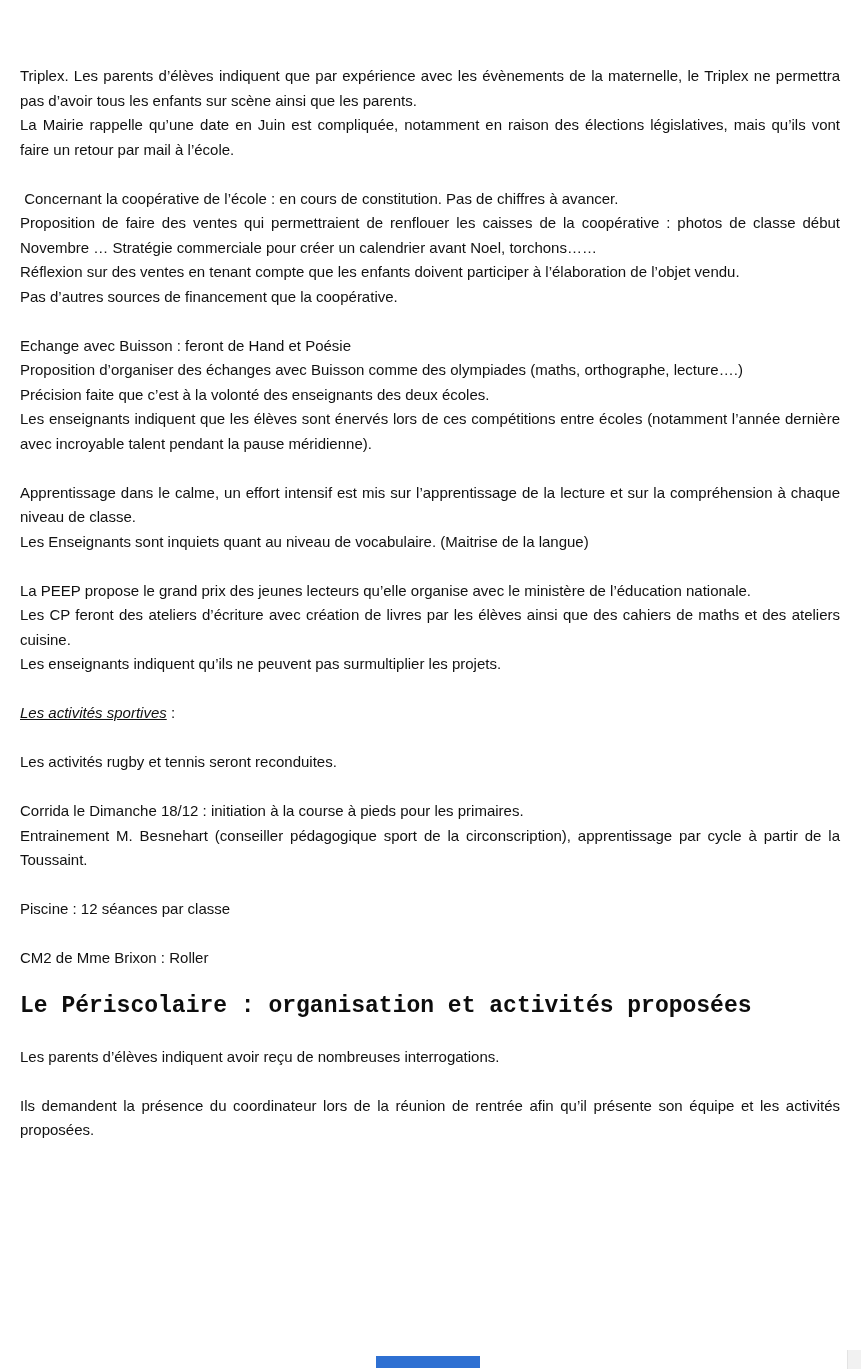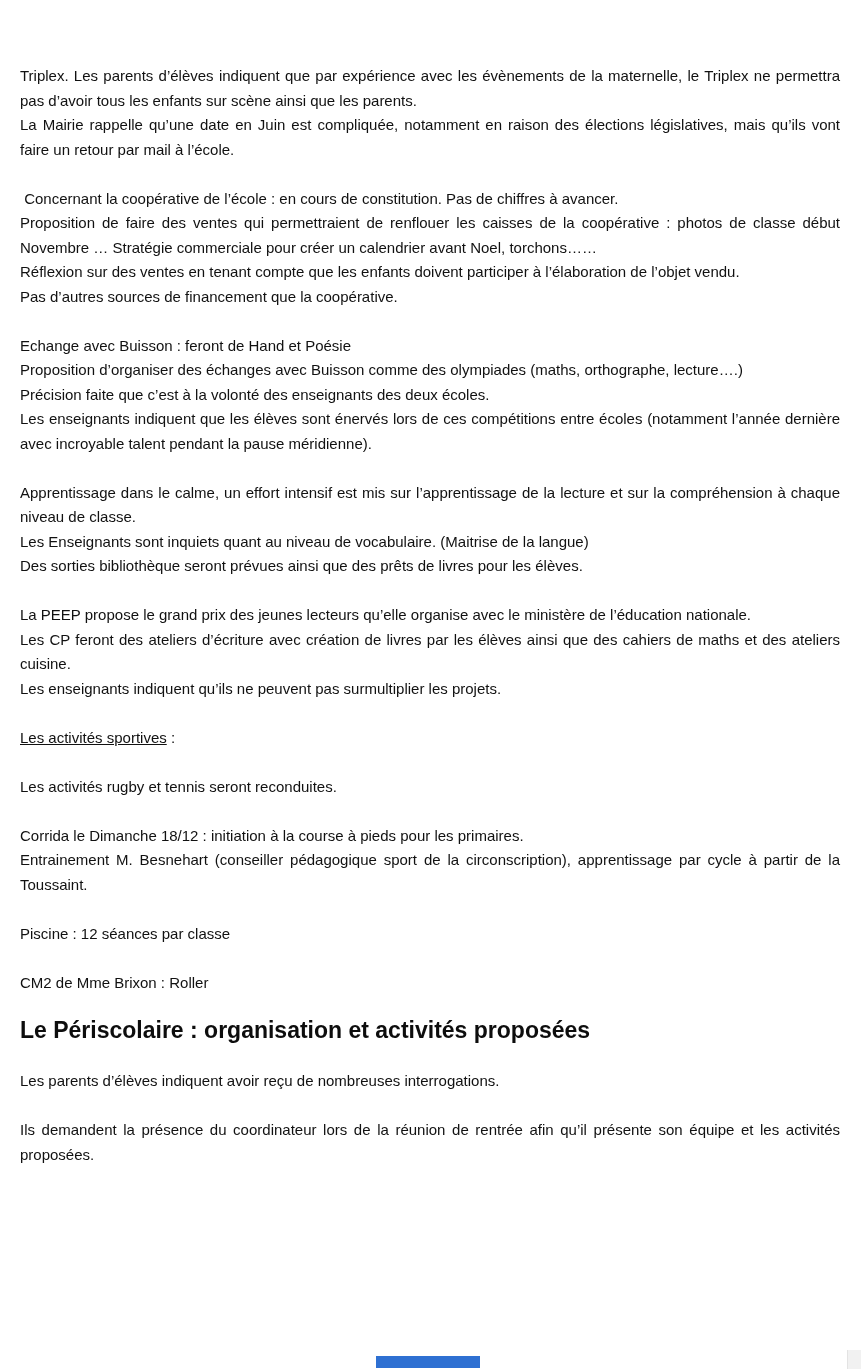--- a/index.html
+++ b/index.html
@@ -19,29 +19,30 @@
     color: #111111;
     font-size: 15px;
     line-height: 24.5px;
   }
   .page p {
     margin: 0;
     text-align: justify;
     white-space: pre-wrap;
   }
   .page p.blank { height: 24.5px; }
-  .page .u { text-decoration: underline; }
+  .page .u { text-decoration: underline; font-style: italic; }
   .page h1 {
     font-size: 23px;
     line-height: 34px;
     font-weight: bold;
     margin: 18px 0 22px 0;
     color: #0d0d0d;
     text-align: left;
     white-space: normal;
+    font-family: Liberation Mono, monospace;
   }
   .bottom-bar {
     position: absolute;
     left: 376px;
     top: 1356px;
     width: 104px;
     height: 12px;
     background: #2e70d2;
   }
   .scrollbar-fragment {
@@ -66,21 +67,20 @@
     <p class="body">Réflexion sur des ventes en tenant compte que les enfants doivent participer à l’élaboration de l’objet vendu.</p>
     <p class="body">Pas d’autres sources de financement que la coopérative.</p>
     <p class="blank"></p>
     <p class="body">Echange avec Buisson : feront de Hand et Poésie</p>
     <p class="body">Proposition d’organiser des échanges avec Buisson comme des olympiades (maths, orthographe, lecture….)</p>
     <p class="body">Précision faite que c’est à la volonté des enseignants des deux écoles.</p>
     <p class="body">Les enseignants indiquent que les élèves sont énervés lors de ces compétitions entre écoles (notamment l’année dernière avec incroyable talent pendant la pause méridienne).</p>
     <p class="blank"></p>
     <p class="body">Apprentissage dans le calme, un effort intensif est mis sur l’apprentissage de la lecture et sur la compréhension à chaque niveau de classe.</p>
     <p class="body">Les Enseignants sont inquiets quant au niveau de vocabulaire. (Maitrise de la langue)</p>
-    <p class="body">Des sorties bibliothèque seront prévues ainsi que des prêts de livres pour les élèves.</p>
     <p class="blank"></p>
     <p class="body">La PEEP propose le grand prix des jeunes lecteurs qu’elle organise avec le ministère de l’éducation nationale.</p>
     <p class="body">Les CP feront des ateliers d’écriture avec création de livres par les élèves ainsi que des cahiers de maths et des ateliers cuisine.</p>
     <p class="body">Les enseignants indiquent qu’ils ne peuvent pas surmultiplier les projets.</p>
     <p class="blank"></p>
     <p class="body"><span class="u">Les activités sportives</span><span> :</span></p>
     <p class="blank"></p>
     <p class="body">Les activités rugby et tennis seront reconduites.</p>
     <p class="blank"></p>
     <p class="body">Corrida le Dimanche 18/12 : initiation à la course à pieds pour les primaires.</p>

